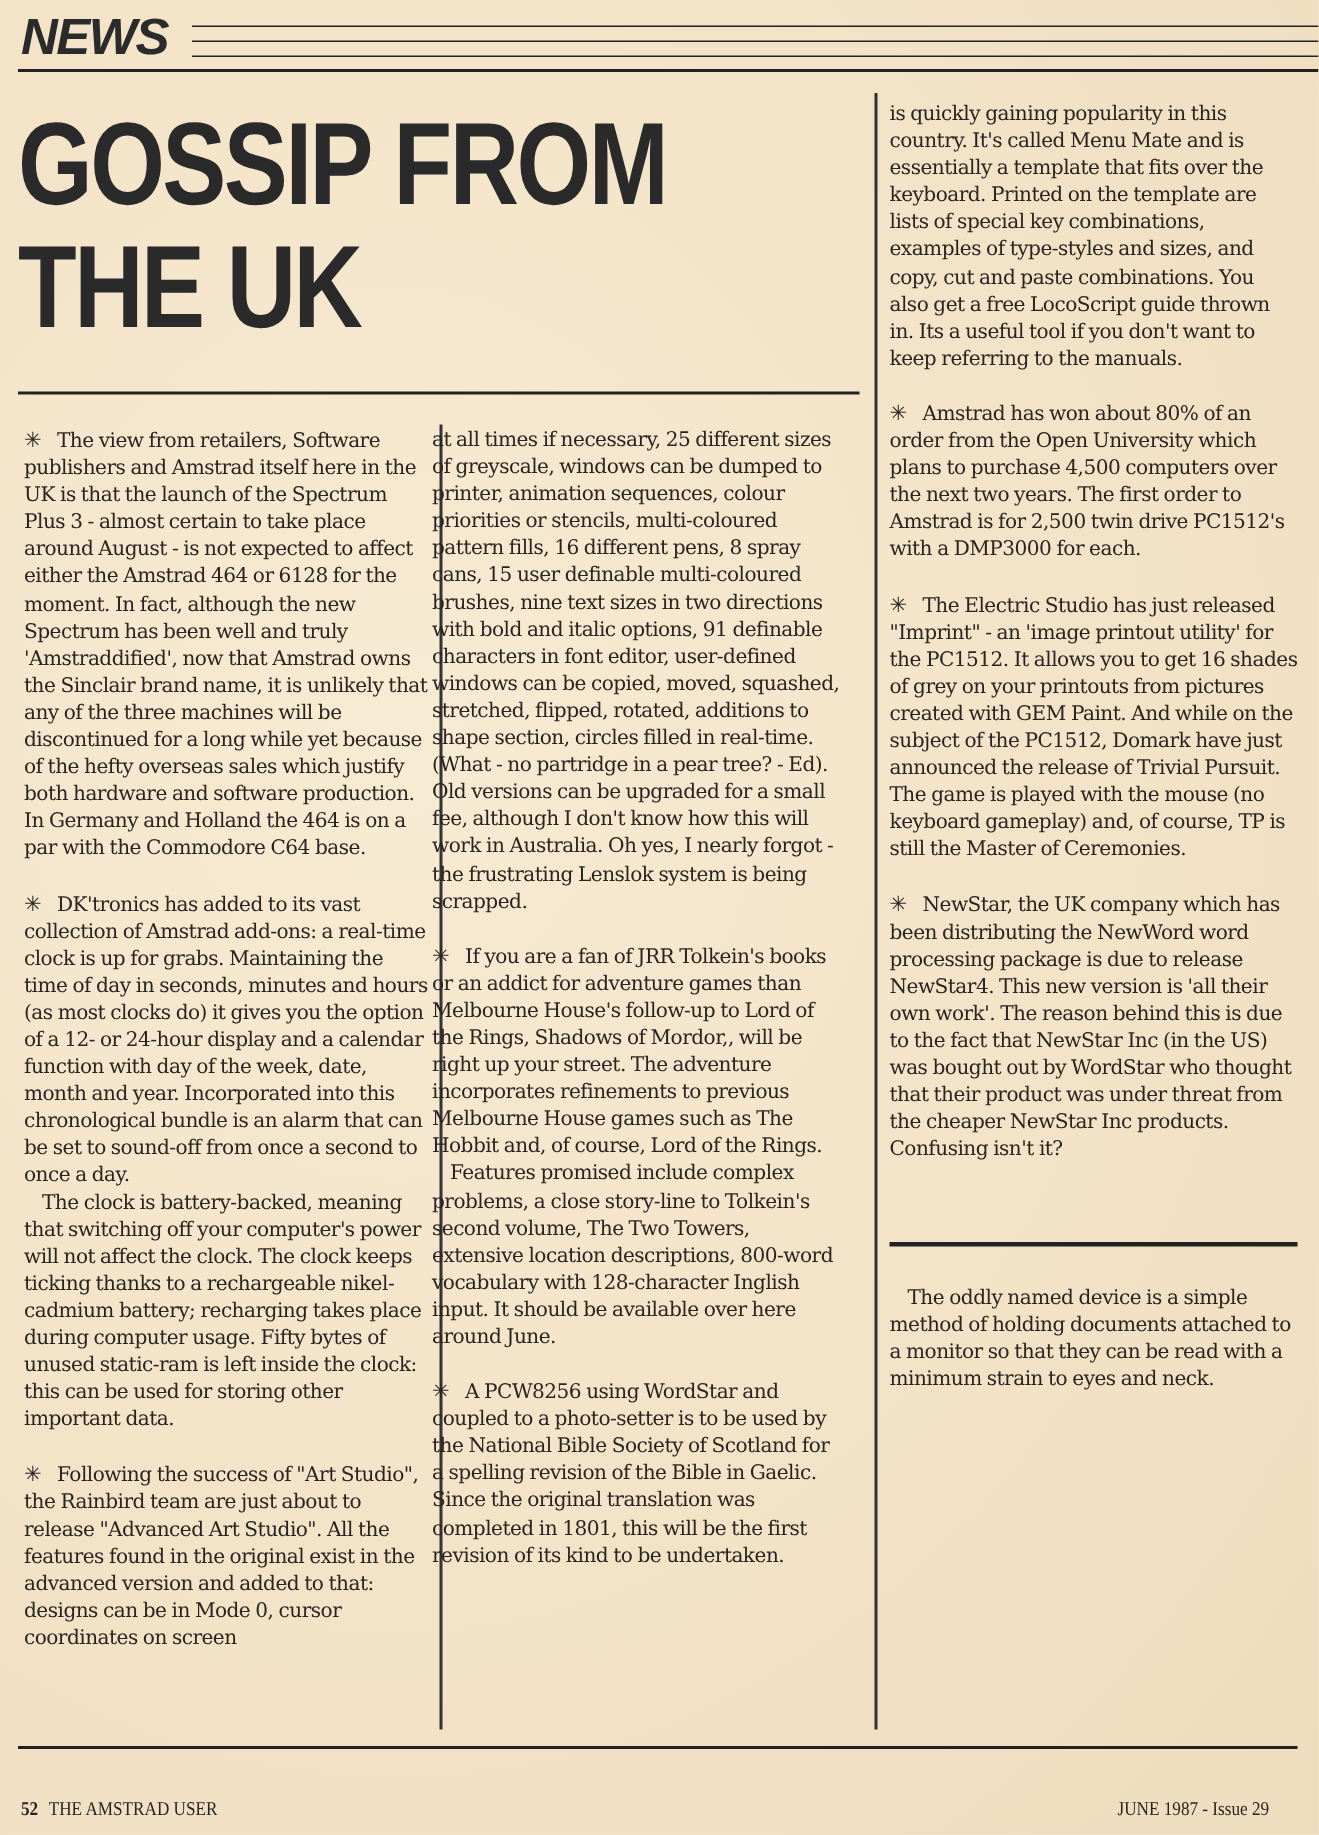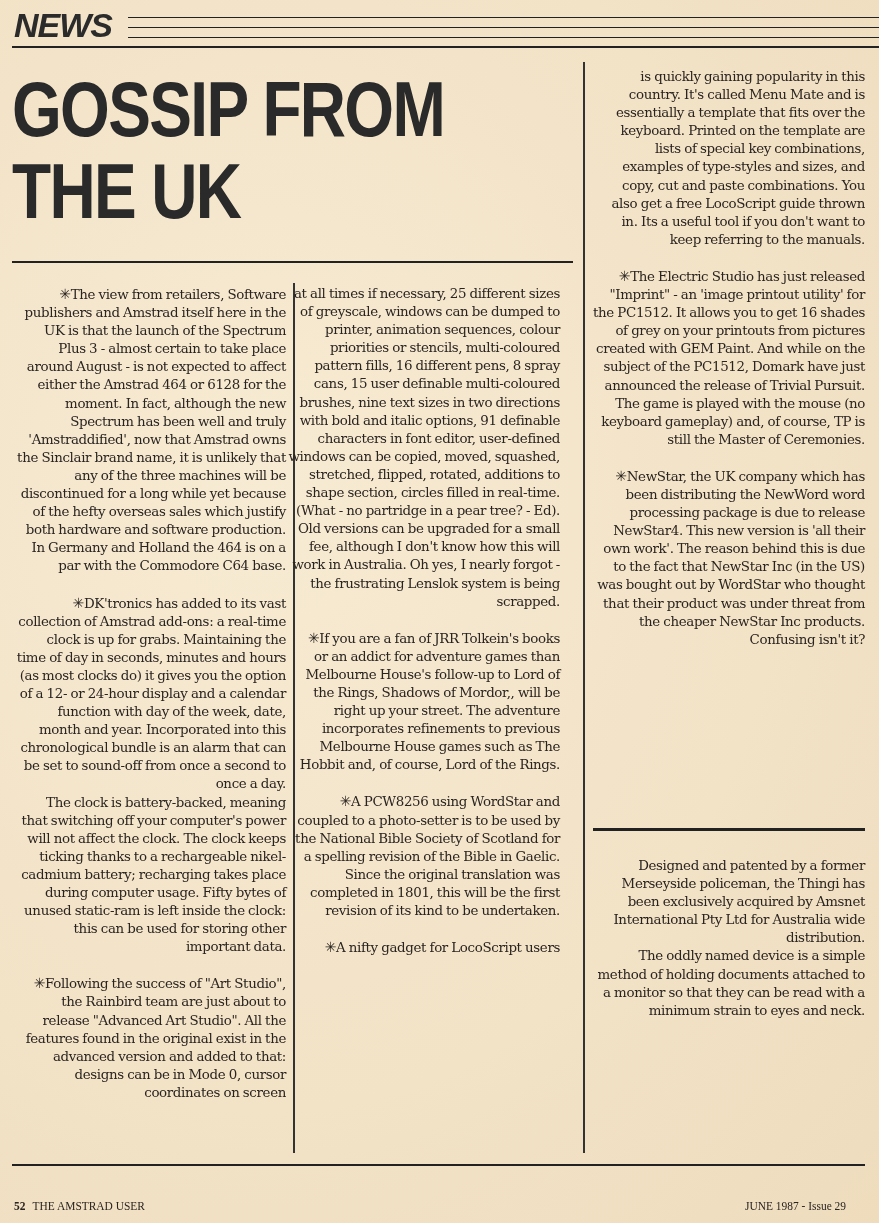--- a/index.html
+++ b/index.html
@@ -20,21 +20,21 @@
     position: absolute; left: 12px; top: 68px;
     font-family: "Liberation Sans", sans-serif; font-weight: bold;
     font-size: 78px; line-height: 82px; letter-spacing: -2px;
     color: #2a2a2a; transform: scaleX(0.82); transform-origin: left top;
     white-space: nowrap;
   }
   .col {
     position: absolute; font-size: 13.4px; line-height: 18.1px;
     letter-spacing: -0.35px; word-spacing: -0.5px;
   }
-  .col p { margin: 0; text-align: right; }
+  .col p { margin: 0; }
   .col .item { margin-bottom: 18px; }
   .star { display: inline-block; width: 22px; font-size: 14px; }
   .indent { text-indent: 12px; }
   .vline { position: absolute; width: 1.5px; background: #333; }
   .thingi-head { font-family: "Liberation Sans", sans-serif; font-weight: bold; font-size: 13px; }
   .footer {
     position: absolute; top: 1198px; font-size: 13px;
     font-family: "Liberation Serif", serif; color: #2a2420;
     transform: scaleX(0.88); transform-origin: left top;
   }
@@ -71,45 +71,45 @@
     <p><span class="star">✳</span><span>Following the success of "Art Studio", the Rainbird team are just about to release "Advanced Art Studio". All the features found in the original exist in the advanced version and added to that: designs can be in Mode 0, cursor coordinates on screen</span></p>
   </div>
 </div>
 
 <div class="col" style="left:288px; top:285px; width:272px;">
   <div class="item">
     <p>at all times if necessary, 25 different sizes of greyscale, windows can be dumped to printer, animation sequences, colour priorities or stencils, multi-coloured pattern fills, 16 different pens, 8 spray cans, 15 user definable multi-coloured brushes, nine text sizes in two directions with bold and italic options, 91 definable characters in font editor, user-defined windows can be copied, moved, squashed, stretched, flipped, rotated, additions to shape section, circles filled in real-time. (What - no partridge in a pear tree? - Ed). Old versions can be upgraded for a small fee, although I don't know how this will work in Australia. Oh yes, I nearly forgot - the frustrating Lenslok system is being scrapped.</p>
   </div>
   <div class="item">
     <p><span class="star">✳</span><span>If you are a fan of JRR Tolkein's books or an addict for adventure games than Melbourne House's follow-up to Lord of the Rings, Shadows of Mordor,, will be right up your street. The adventure incorporates refinements to previous Melbourne House games such as The Hobbit and, of course, Lord of the Rings.</span></p>
+    <p class="indent">Features promised include complex problems, a close story-line to Tolkein's second volume, The Two Towers, extensive location descriptions, 800-word vocabulary with 128-character Inglish input. It should be available over here around June.</p>
   </div>
   <div class="item">
     <p><span class="star">✳</span><span>A PCW8256 using WordStar and coupled to a photo-setter is to be used by the National Bible Society of Scotland for a spelling revision of the Bible in Gaelic. Since the original translation was completed in 1801, this will be the first revision of its kind to be undertaken.</span></p>
-  </div>
-  <div class="item">
-    <p><span class="star">✳</span><span>A nifty gadget for LocoScript users</span></p>
   </div>
 </div>
 
 <div class="col" style="left:593px; top:68px; width:272px;">
   <div class="item">
     <p>is quickly gaining popularity in this country. It's called Menu Mate and is essentially a template that fits over the keyboard. Printed on the template are lists of special key combinations, examples of type-styles and sizes, and copy, cut and paste combinations. You also get a free LocoScript guide thrown in. Its a useful tool if you don't want to keep referring to the manuals.</p>
+  </div>
+  <div class="item">
+    <p><span class="star">✳</span><span>Amstrad has won about 80% of an order from the Open University which plans to purchase 4,500 computers over the next two years. The first order to Amstrad is for 2,500 twin drive PC1512's with a DMP3000 for each.</span></p>
   </div>
   <div class="item">
     <p><span class="star">✳</span><span>The Electric Studio has just released "Imprint" - an 'image printout utility' for the PC1512. It allows you to get 16 shades of grey on your printouts from pictures created with GEM Paint. And while on the subject of the PC1512, Domark have just announced the release of Trivial Pursuit. The game is played with the mouse (no keyboard gameplay) and, of course, TP is still the Master of Ceremonies.</span></p>
   </div>
   <div class="item">
     <p><span class="star">✳</span><span>NewStar, the UK company which has been distributing the NewWord word processing package is due to release NewStar4. This new version is 'all their own work'. The reason behind this is due to the fact that NewStar Inc (in the US) was bought out by WordStar who thought that their product was under threat from the cheaper NewStar Inc products. Confusing isn't it?</span></p>
   </div>
 </div>
 
 <div class="rule" style="left:593px; top:828px; width:272px; height:3px;"></div>
 
 <div class="col" style="left:593px; top:857px; width:272px;">
-  <p class="indent">Designed and patented by a former Merseyside policeman, the Thingi has been exclusively acquired by Amsnet International Pty Ltd for Australia wide distribution.</p>
   <p class="indent">The oddly named device is a simple method of holding documents attached to a monitor so that they can be read with a minimum strain to eyes and neck.</p>
 </div>
 
 <div class="rule" style="left:12px; top:1164px; width:853px; height:2px;"></div>
 <div class="footer" style="left:14px;">
   <span class="pg">52</span><span>THE AMSTRAD USER</span>
 </div>
 <div class="footer" style="left:745px;">JUNE 1987 - Issue 29</div>
 
 </body></html>

